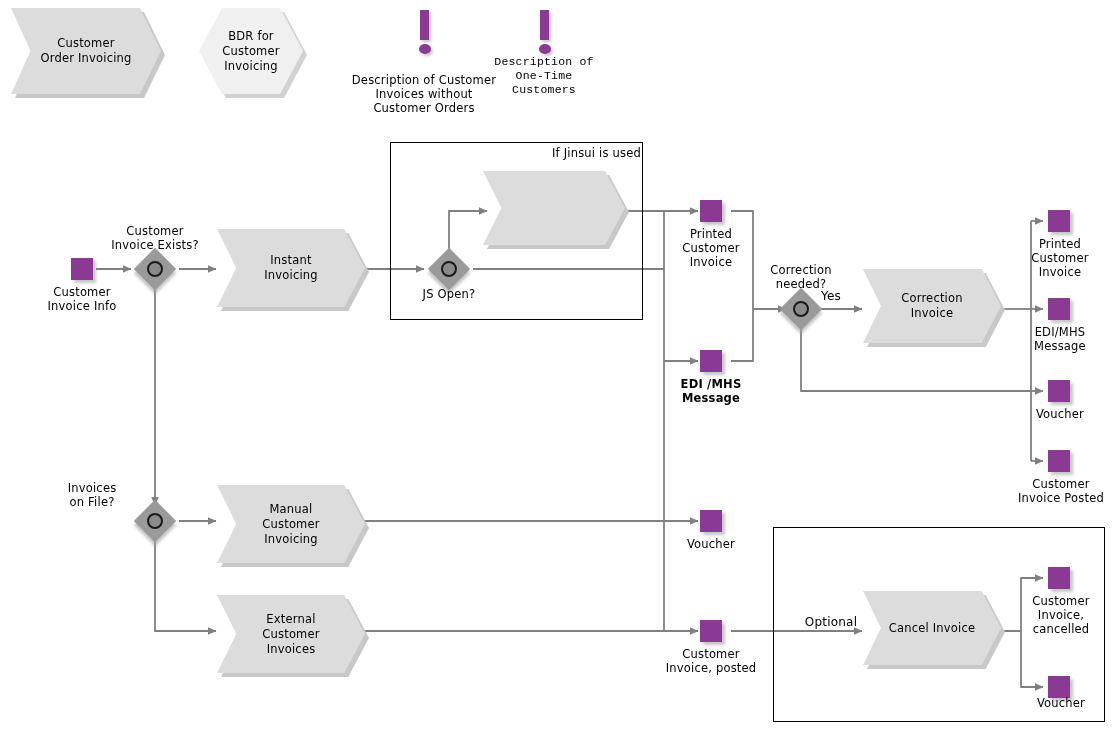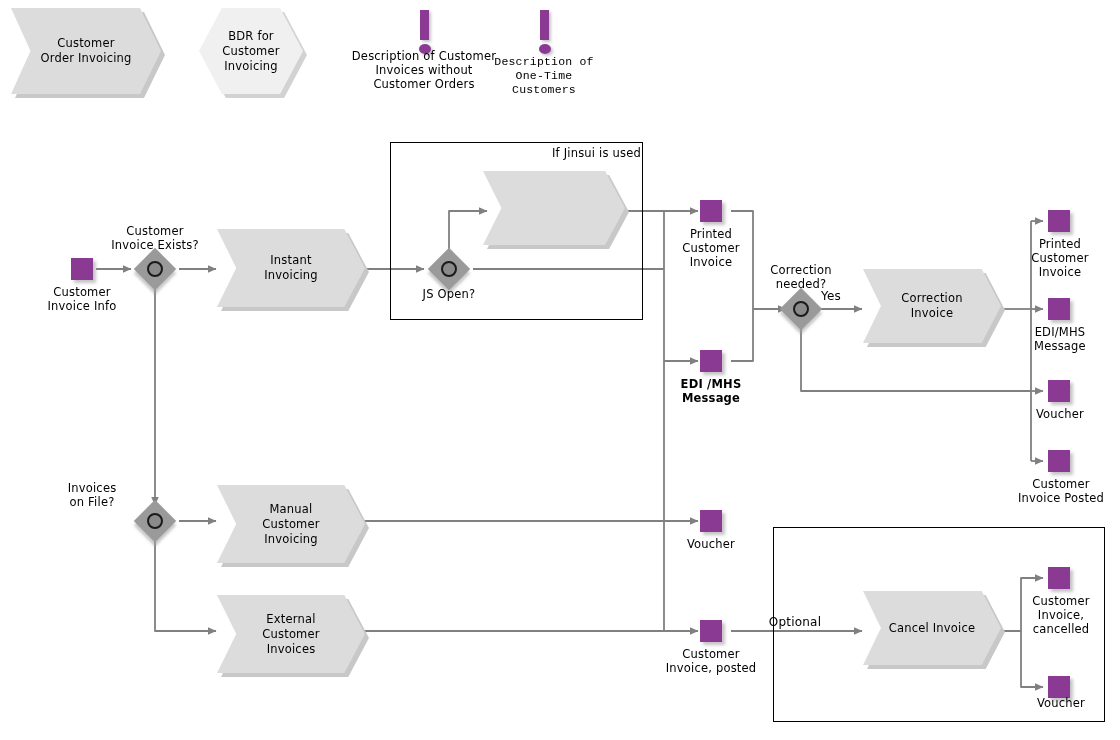--- a/index.html
+++ b/index.html
@@ -241,21 +241,21 @@
   <div class="hexagon-shadow" style="left:203px; top:12px; width:104px; height:86px;"></div>
   <div class="hexagon" style="left:199px; top:8px; width:104px; height:86px;"></div>
   <div class="chevron-label" style="left:199px; top:8px; width:104px; height:86px;">BDR for
 Customer
 Invoicing</div>
 
   <div class="bang" style="left:414px; top:10px; width:21px; height:46px;">
     <div class="bar"></div>
     <div class="dot"></div>
   </div>
-  <div class="bang-label" style="left:344px; top:49px; width:160px;">Description of Customer
+  <div class="bang-label" style="left:344px; top:73px; width:160px;">Description of Customer
 Invoices without
 Customer Orders</div>
 
   <div class="bang" style="left:534px; top:10px; width:21px; height:46px;">
     <div class="bar"></div>
     <div class="dot"></div>
   </div>
   <div class="bang-label" style="left:484px; top:55px; width:120px;font-family:Liberation Mono, monospace;">Description of
 One-Time
 Customers</div>
@@ -348,21 +348,21 @@
 Customer
 Invoices</div>
 
   <div class="artifact" style="left:700px; top:510px;"></div>
   <div class="artifact-label" style="left:662px; top:537px; width:98px;">Voucher</div>
 
   <div class="artifact" style="left:700px; top:620px;"></div>
   <div class="artifact-label" style="left:650px; top:647px; width:122px;">Customer
 Invoice, posted</div>
 
-  <div class="edge-label" style="left:764px; top:615px; width:62px;">Optional</div>
+  <div class="edge-label" style="left:800px; top:615px; width:62px;">Optional</div>
 
   <div class="chevron-shadow" style="left:867px; top:595px; width:138px; height:74px;"></div>
   <div class="chevron" style="left:863px; top:591px; width:138px; height:74px;"></div>
   <div class="chevron-label" style="left:863px; top:591px; width:138px; height:74px;">Cancel Invoice</div>
 
   <div class="artifact" style="left:1048px; top:567px;"></div>
   <div class="artifact-label" style="left:1012px; top:594px; width:98px;">Customer
 Invoice,
 cancelled</div>
 

